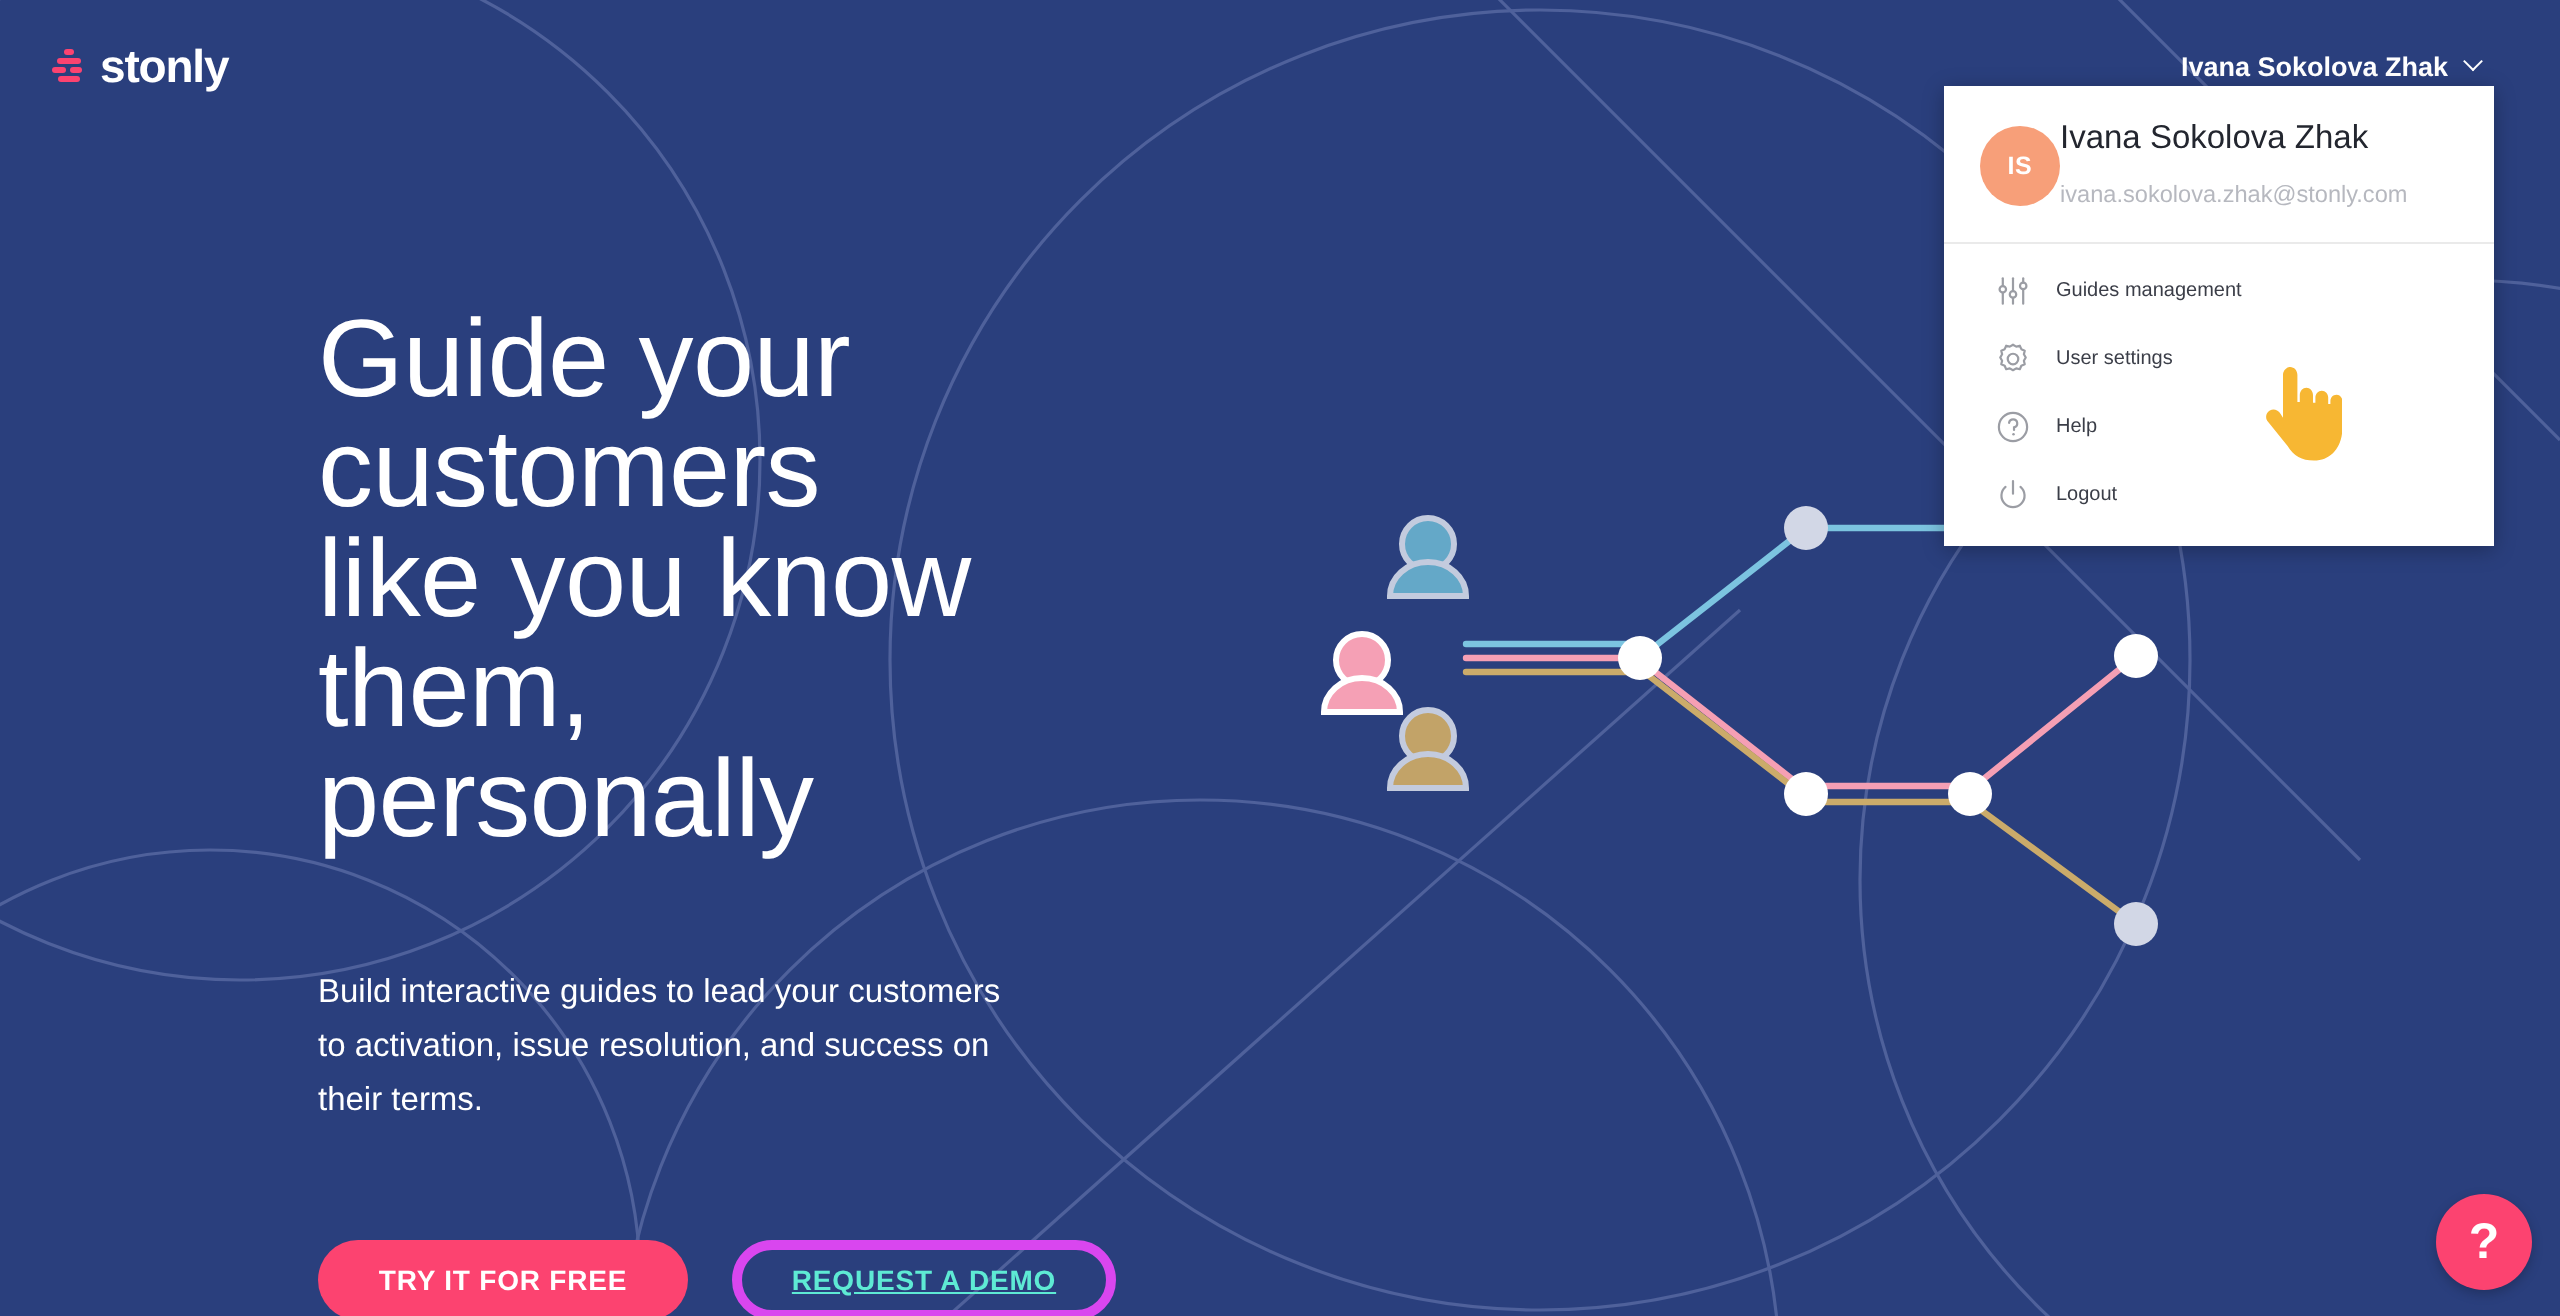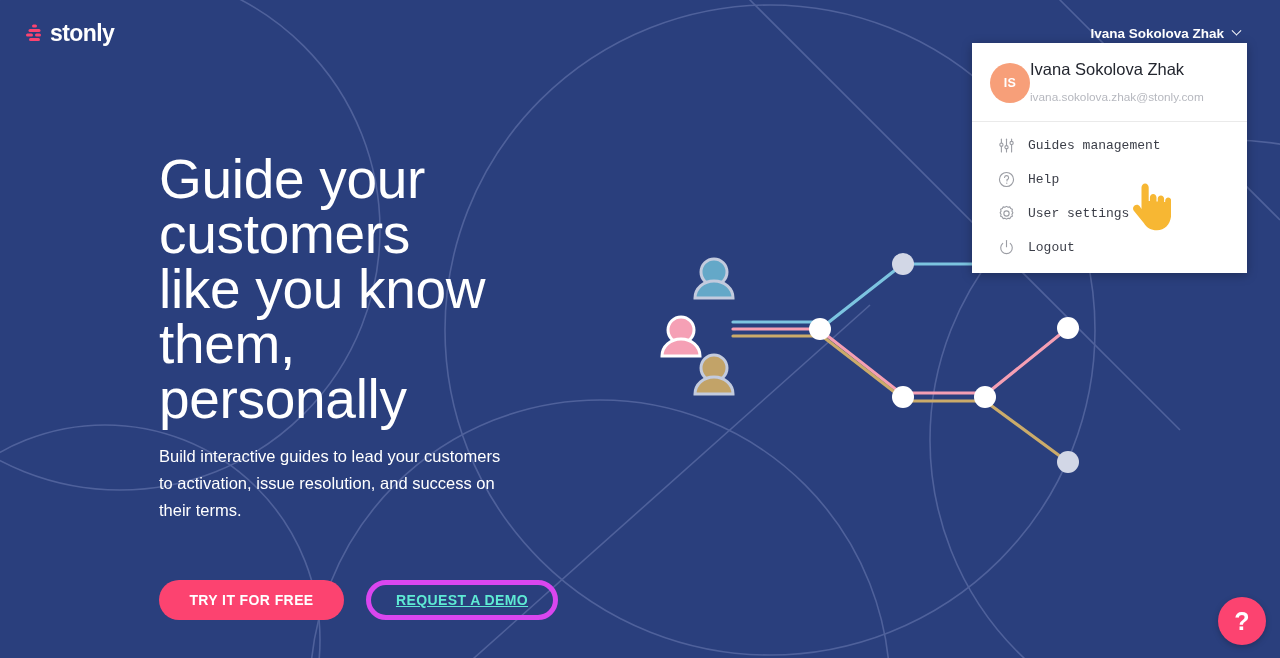--- a/index.html
+++ b/index.html
@@ -111,21 +111,21 @@
     font-size: 55px;
     line-height: 55px;
     font-weight: normal;
     letter-spacing: -0.3px;
     white-space: pre-line;
   }
   #hero-sub {
     color: #ffffff;
     font-size: 16.5px;
     line-height: 27px;
-    margin-top: 16px;
+    margin-top: 56px;
     white-space: pre-line;
   }
   #hero-ctas {
     display: flex;
     align-items: center;
     gap: 22px;
     margin-top: 56px;
   }
   .btn {
     display: inline-flex;
@@ -218,23 +218,22 @@
     cursor: pointer;
   }
   .menu-item .mi-icon {
     width: 17px; height: 17px;
     flex: 0 0 auto;
     display: block;
     color: #9b9da4;
   }
   .menu-item .mi-label {
     color: #3b3e48;
-    font-size: 13px;
-    white-space: nowrap;
-    font-family: Liberation Mono, monospace;
+    font-size: 10px;
+    white-space: nowrap;
   }
 
   .menu-item.highlighted {
     border: 2.5px solid #f4ac22;
     border-radius: 20px;
     height: 32px;
     margin: 1px 6px;
     padding-left: 18px;
   }
 
@@ -387,37 +386,37 @@
             <circle cx="10" cy="12" r="1.9"></circle>
           <line x1="16" y1="2.5" x2="16" y2="5"></line>
             <line x1="16" y1="9" x2="16" y2="17.5"></line>
             <circle cx="16" cy="7" r="1.9"></circle>
         </svg>
         <span class="mi-label">Guides management</span>
       </div>
 
 
       <div class="menu-item">
+        <svg class="mi-icon" viewBox="0 0 20 20" fill="none" stroke="currentColor" stroke-width="1.3" stroke-linejoin="round">
+          <path d="M10 1.6 l1.9 1.1 2.1-0.5 0.9 2 2 0.9 -0.5 2.1 1.1 1.9 -1.1 1.9 0.5 2.1 -2 0.9 -0.9 2 -2.1-0.5 -1.9 1.1 -1.9-1.1 -2.1 0.5 -0.9-2 -2-0.9 0.5-2.1 -1.1-1.9 1.1-1.9 -0.5-2.1 2-0.9 0.9-2 2.1 0.5 z"></path>
+          <circle cx="10" cy="10" r="3.1"></circle>
+        </svg>
+        <span class="mi-label">User settings</span>
+      </div>
+
+      <div class="menu-item">
         <svg class="mi-icon" viewBox="0 0 20 20" fill="none" stroke="currentColor" stroke-width="1.3" stroke-linecap="round">
           <circle cx="10" cy="10" r="8.3"></circle>
           <path d="M7.7 7.6 a2.4 2.4 0 1 1 2.9 2.6 v1.5"></path>
           <circle cx="10.3" cy="14.3" r="0.75" fill="currentColor" stroke="none"></circle>
         </svg>
         <span class="mi-label">Help</span>
       </div>
 
       <div class="menu-item">
-        <svg class="mi-icon" viewBox="0 0 20 20" fill="none" stroke="currentColor" stroke-width="1.3" stroke-linejoin="round">
-          <path d="M10 1.6 l1.9 1.1 2.1-0.5 0.9 2 2 0.9 -0.5 2.1 1.1 1.9 -1.1 1.9 0.5 2.1 -2 0.9 -0.9 2 -2.1-0.5 -1.9 1.1 -1.9-1.1 -2.1 0.5 -0.9-2 -2-0.9 0.5-2.1 -1.1-1.9 1.1-1.9 -0.5-2.1 2-0.9 0.9-2 2.1 0.5 z"></path>
-          <circle cx="10" cy="10" r="3.1"></circle>
-        </svg>
-        <span class="mi-label">User settings</span>
-      </div>
-
-      <div class="menu-item">
         <svg class="mi-icon" viewBox="0 0 20 20" fill="none" stroke="currentColor" stroke-width="1.3" stroke-linecap="round">
           <path d="M5.6 5.2 a6.8 6.8 0 1 0 8.8 0"></path>
           <line x1="10" y1="1.8" x2="10" y2="9.2"></line>
         </svg>
         <span class="mi-label">Logout</span>
       </div>
 
     </div>
   </div>
 

